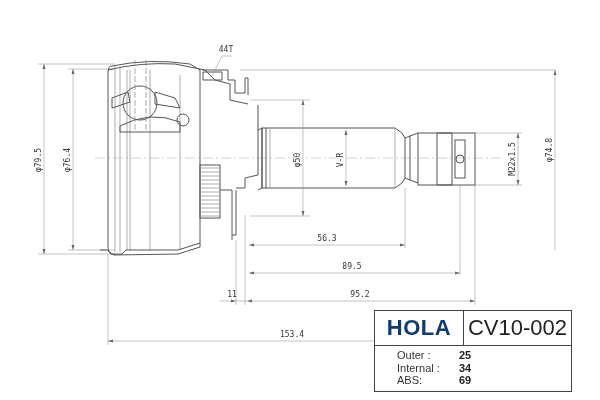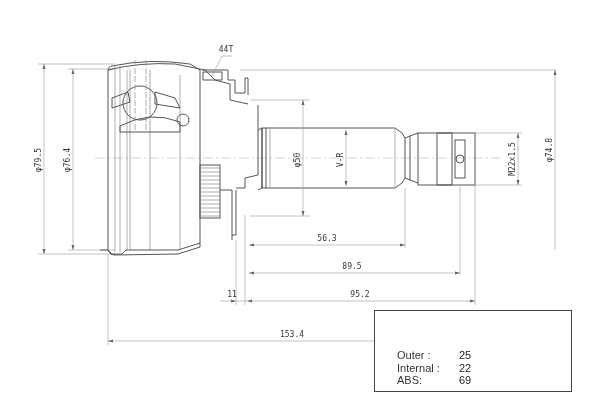--- a/index.html
+++ b/index.html
@@ -10,21 +10,21 @@
     .dim { stroke:#9a9a9a; stroke-width:0.6; fill:none; }
     .center { stroke:#b5b5b5; stroke-width:0.6; stroke-dasharray:10 3 2 3; fill:none; }
     .dimtxt { font-family:"DejaVu Sans Mono", monospace; font-size:8px; fill:#333; }
     .title-box { position:absolute; left:374px; top:310px; width:198px; height:82px; border:1.5px solid #444; background:#fff; box-sizing:border-box; }
     .title-top { position:absolute; left:0; top:0; width:100%; height:34px; border-bottom:1.5px solid #444; display:flex; }
     .brand { width:88px; height:34px; border-right:1.5px solid #444; display:flex; align-items:center; justify-content:center; color:#0e3a78; font-weight:bold; font-size:22px; font-family:"Liberation Sans", sans-serif; letter-spacing:0.5px; }
     .code { flex:1; display:flex; align-items:center; justify-content:center; font-size:22px; color:#222; font-family:"Liberation Sans", sans-serif; }
     .specs { position:absolute; left:22px; top:38px; font-size:11px; line-height:12.5px; color:#333; }
     .spec-row { display:flex; }
     .spec-label { width:62px; }
-    .spec-val { font-weight:normal; color:#222;text-align:center; }
+    .spec-val { font-weight:bold; color:#222;text-align:center; }
   </style>
 </head>
 <body>
 
 <svg id="drawing" viewBox="0 0 600 400" xmlns="http://www.w3.org/2000/svg">
 
   <line class="center" x1="95" y1="158" x2="500" y2="158"></line>
 
   <line class="dim" x1="38" y1="64" x2="115" y2="64"></line>
   <line class="dim" x1="38" y1="254" x2="115" y2="254"></line>
@@ -164,27 +164,31 @@
   <polygon points="247,301 252,299.5 252,302.5" fill="#666"></polygon>
   <polygon points="475,301 470,299.5 470,302.5" fill="#666"></polygon>
   <text class="dimtxt" x="360" y="297" text-anchor="middle">95.2</text>
 
   <line class="dim" x1="108" y1="341" x2="374" y2="341"></line>
   <polygon points="108,341 113,339.5 113,342.5" fill="#666"></polygon>
   <text class="dimtxt" x="292" y="337" text-anchor="middle">153.4</text>
 </svg>
 
 <div class="title-box">
+  <div class="title-top">
+    <div class="brand">HOLA</div>
+    <div class="code">CV10-002</div>
+  </div>
   <div class="specs">
     <div class="spec-row">
       <span class="spec-label">Outer :</span>
       <span class="spec-val">25</span>
     </div>
     <div class="spec-row">
       <span class="spec-label">Internal :</span>
-      <span class="spec-val">22</span>
+      <span class="spec-val">34</span>
     </div>
     <div class="spec-row">
       <span class="spec-label">ABS:</span>
       <span class="spec-val">69</span>
     </div>
   </div>
 </div>
 
 </body></html>

